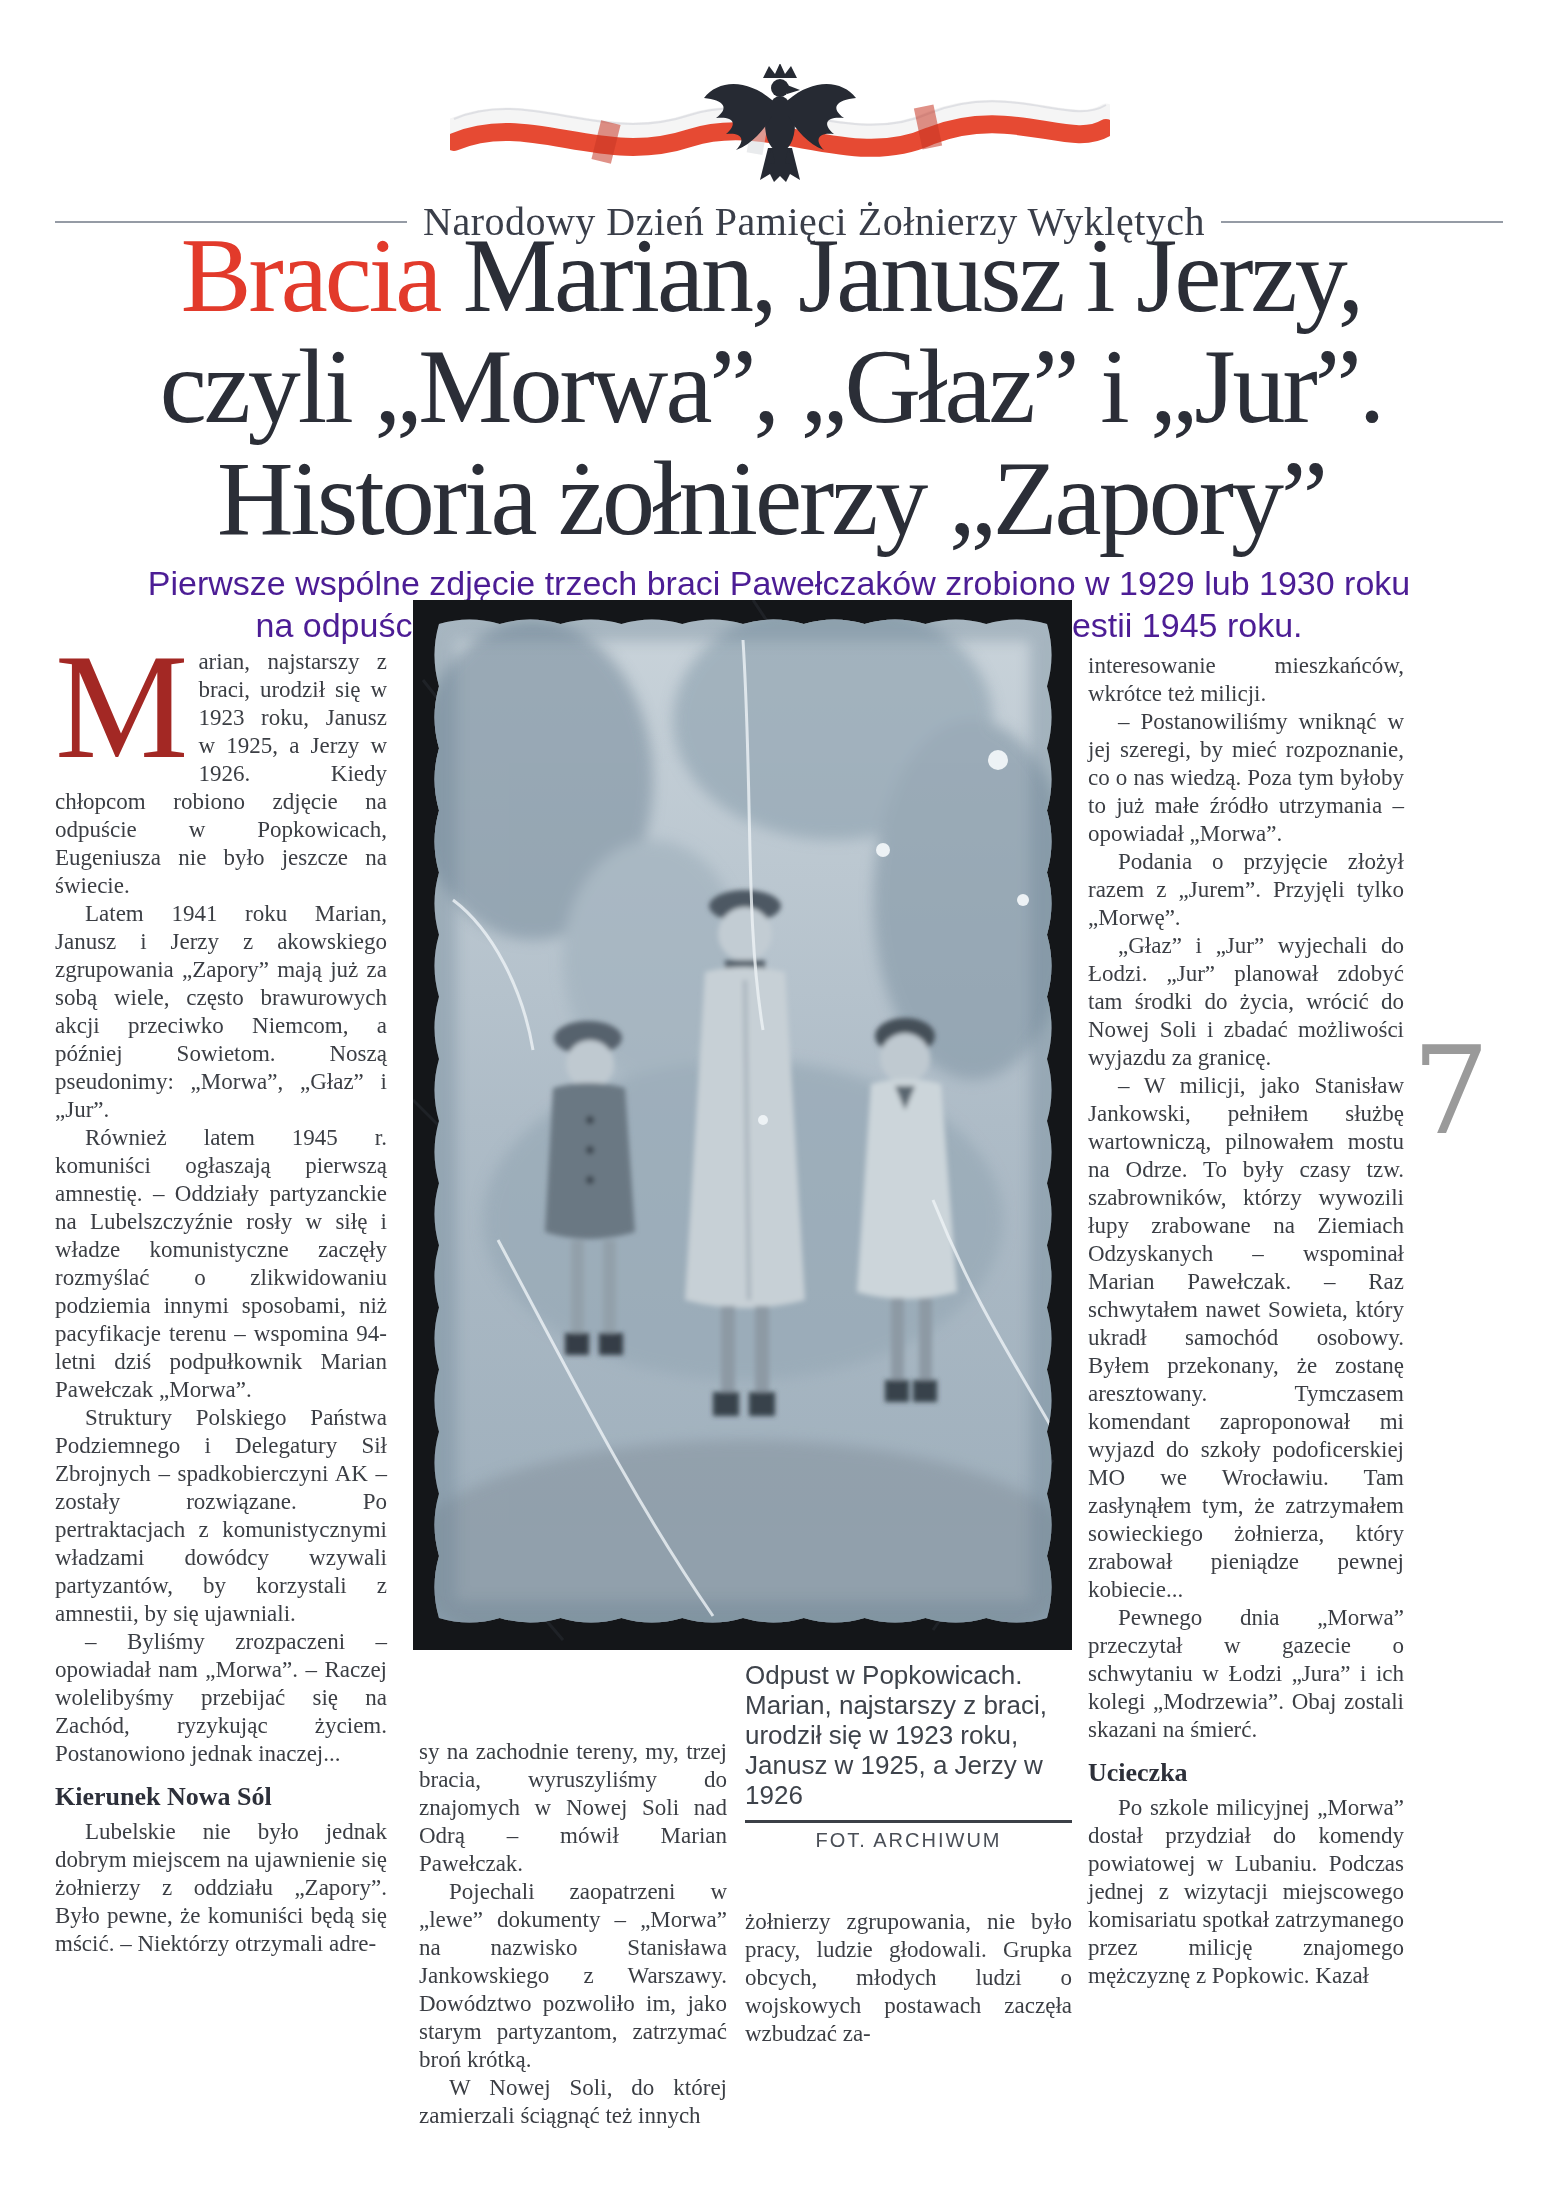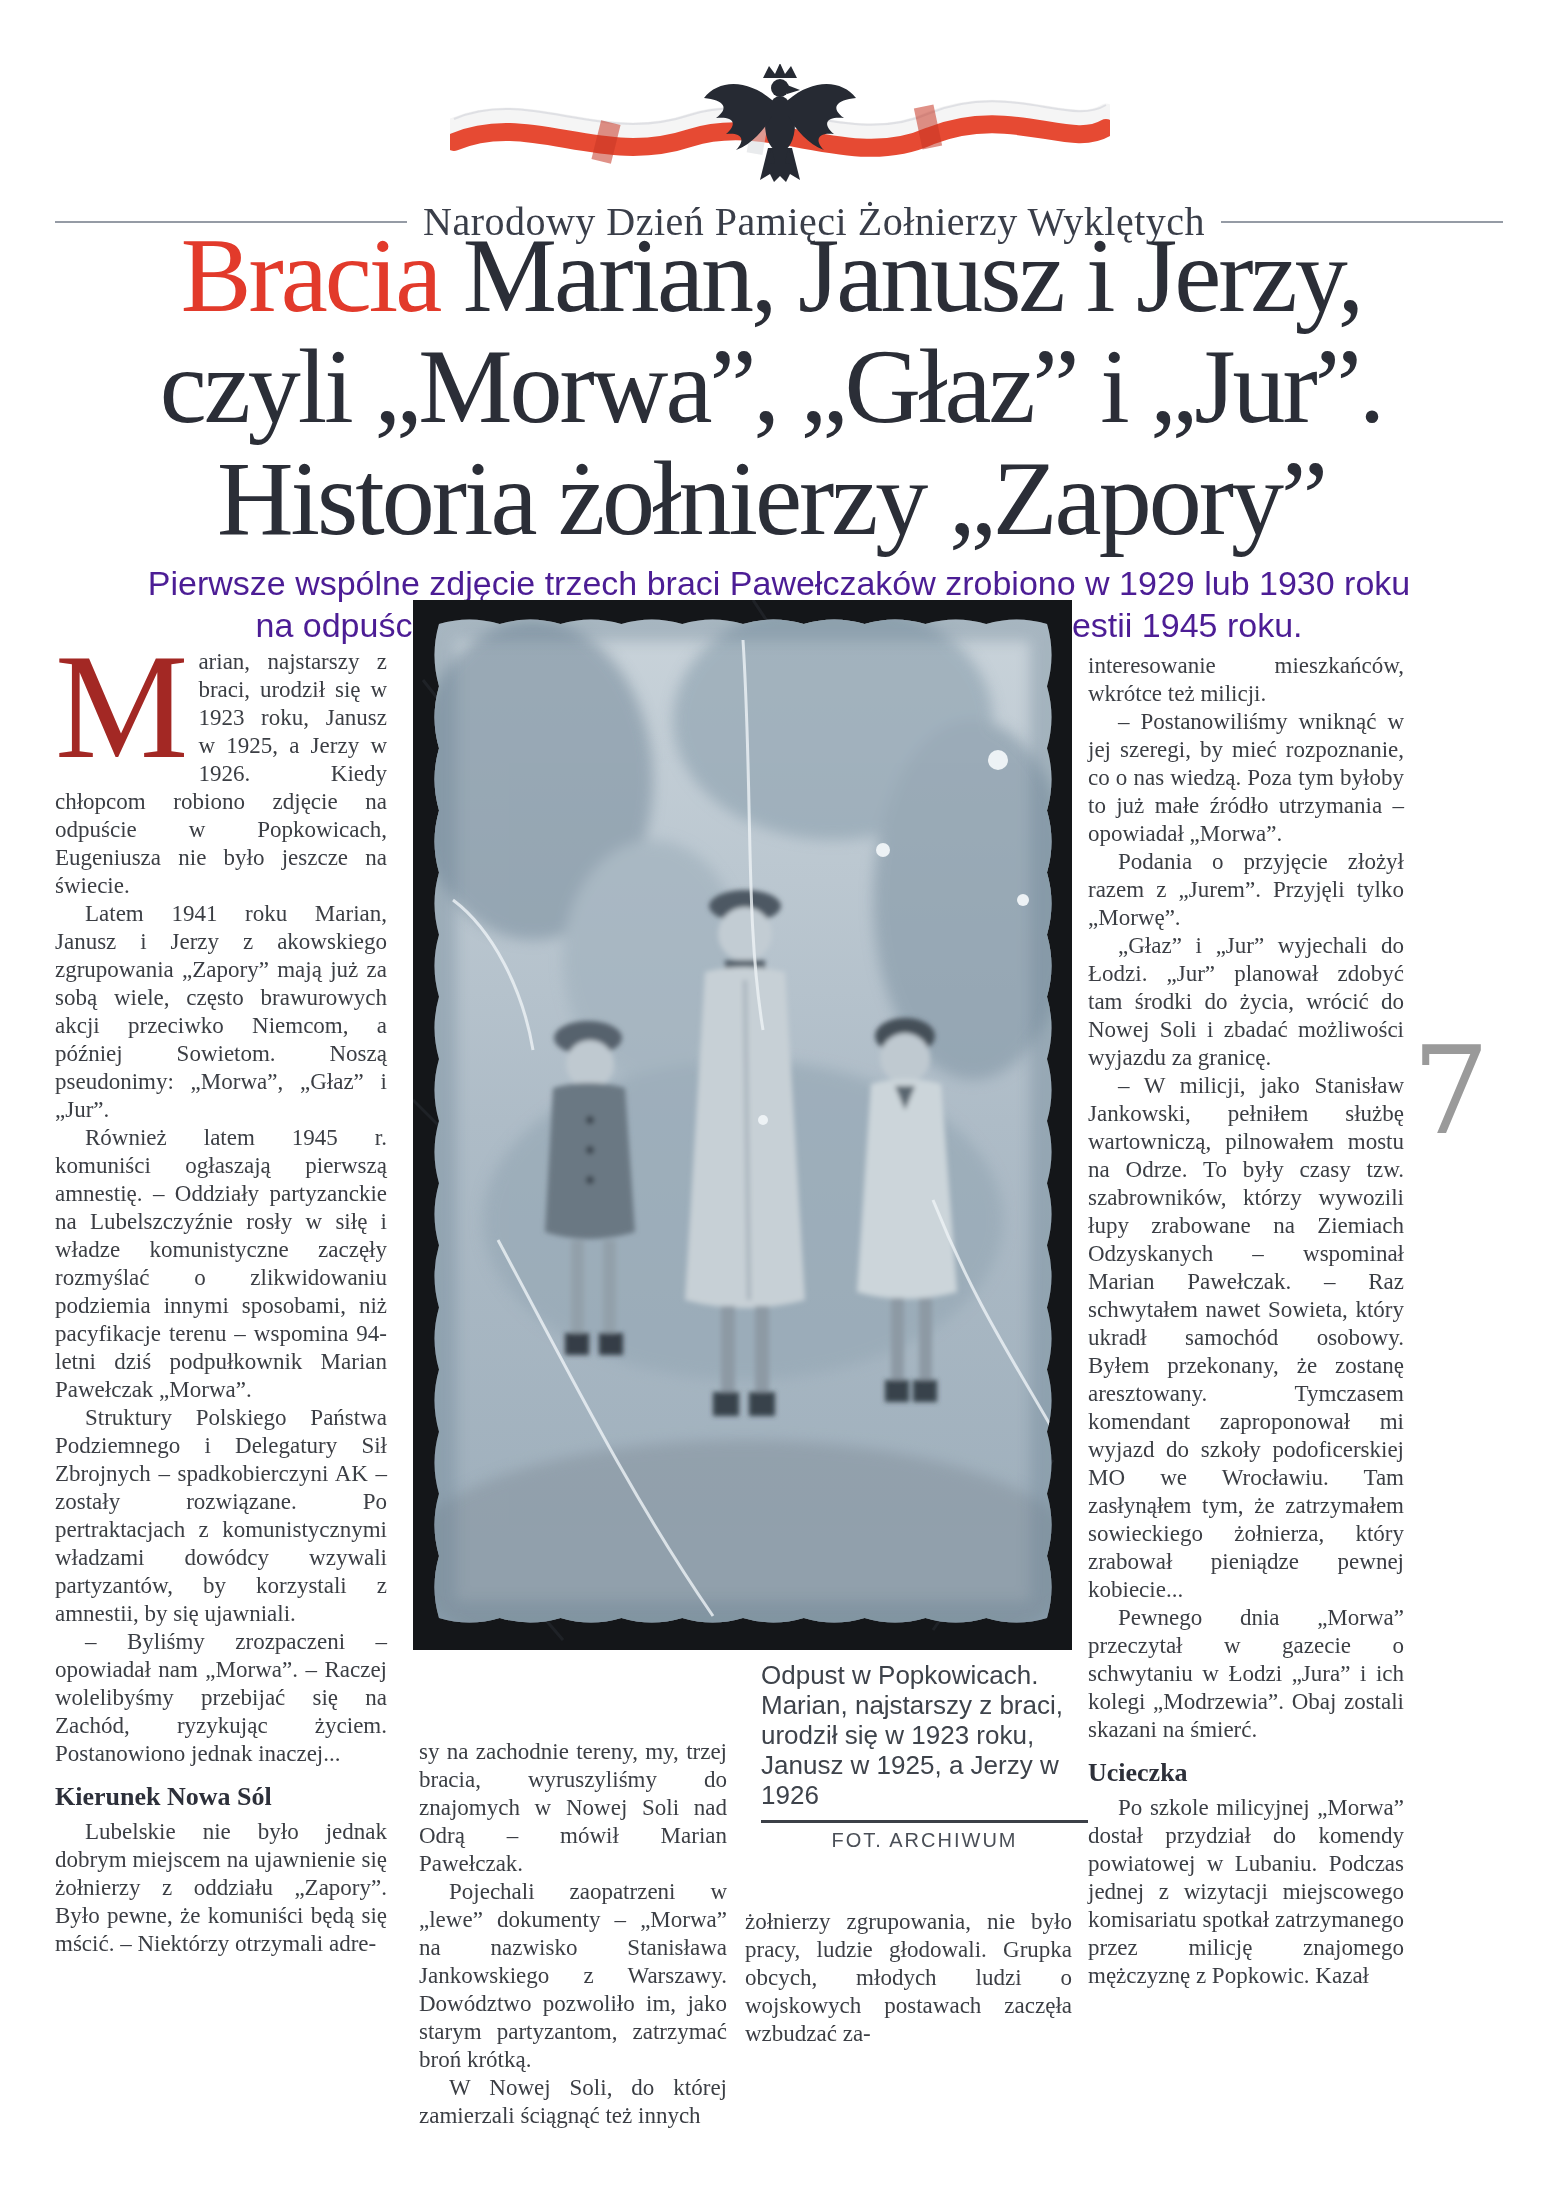--- a/index.html
+++ b/index.html
@@ -41,21 +41,20 @@
     font-size:150px;line-height:112px;color:#a32824;
     margin:2px 10px 0 0;font-family:"Liberation Serif", serif;
   }
   
   .photo{position:absolute;left:413px;top:600px;width:659px;height:1050px;}
   .photo svg{display:block;}
   
   .photo-caption-block{
     position:absolute;left:745px;top:1660px;width:327px;
     font-family:"Liberation Sans", sans-serif;
-    margin-left:16px;
   }
   .photo-caption{font-size:26px;line-height:30px;color:#3e434b;}
   .credit-rule{height:3px;background:#3c4047;margin-top:10px;}
   .credit{margin-top:6px;text-align:center;font-size:20px;letter-spacing:2px;color:#4a4f57;}
   
   .page-number{
     position:absolute;left:1412px;top:1030px;
     font-family:"DejaVu Serif", serif;font-weight:300;
     font-size:122px;line-height:1;color:#9a9a9a;
   }

